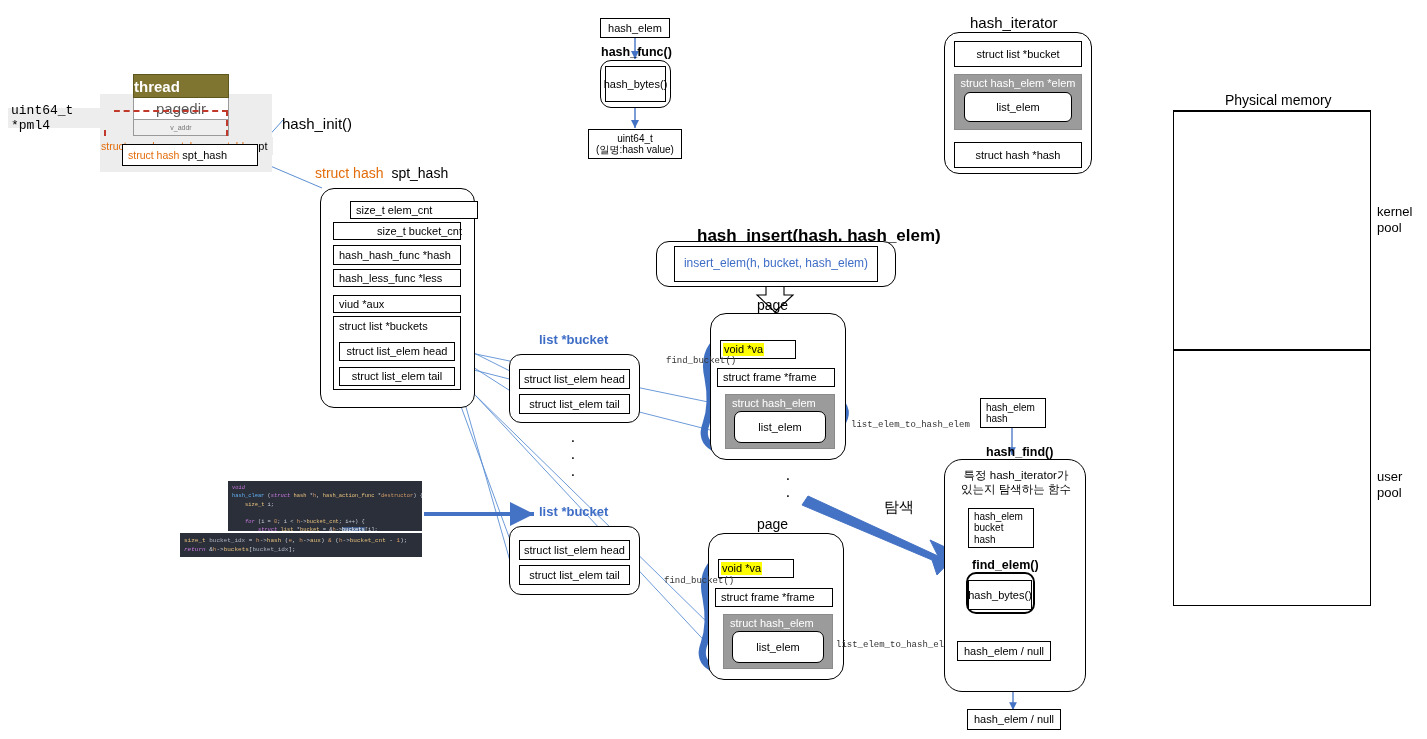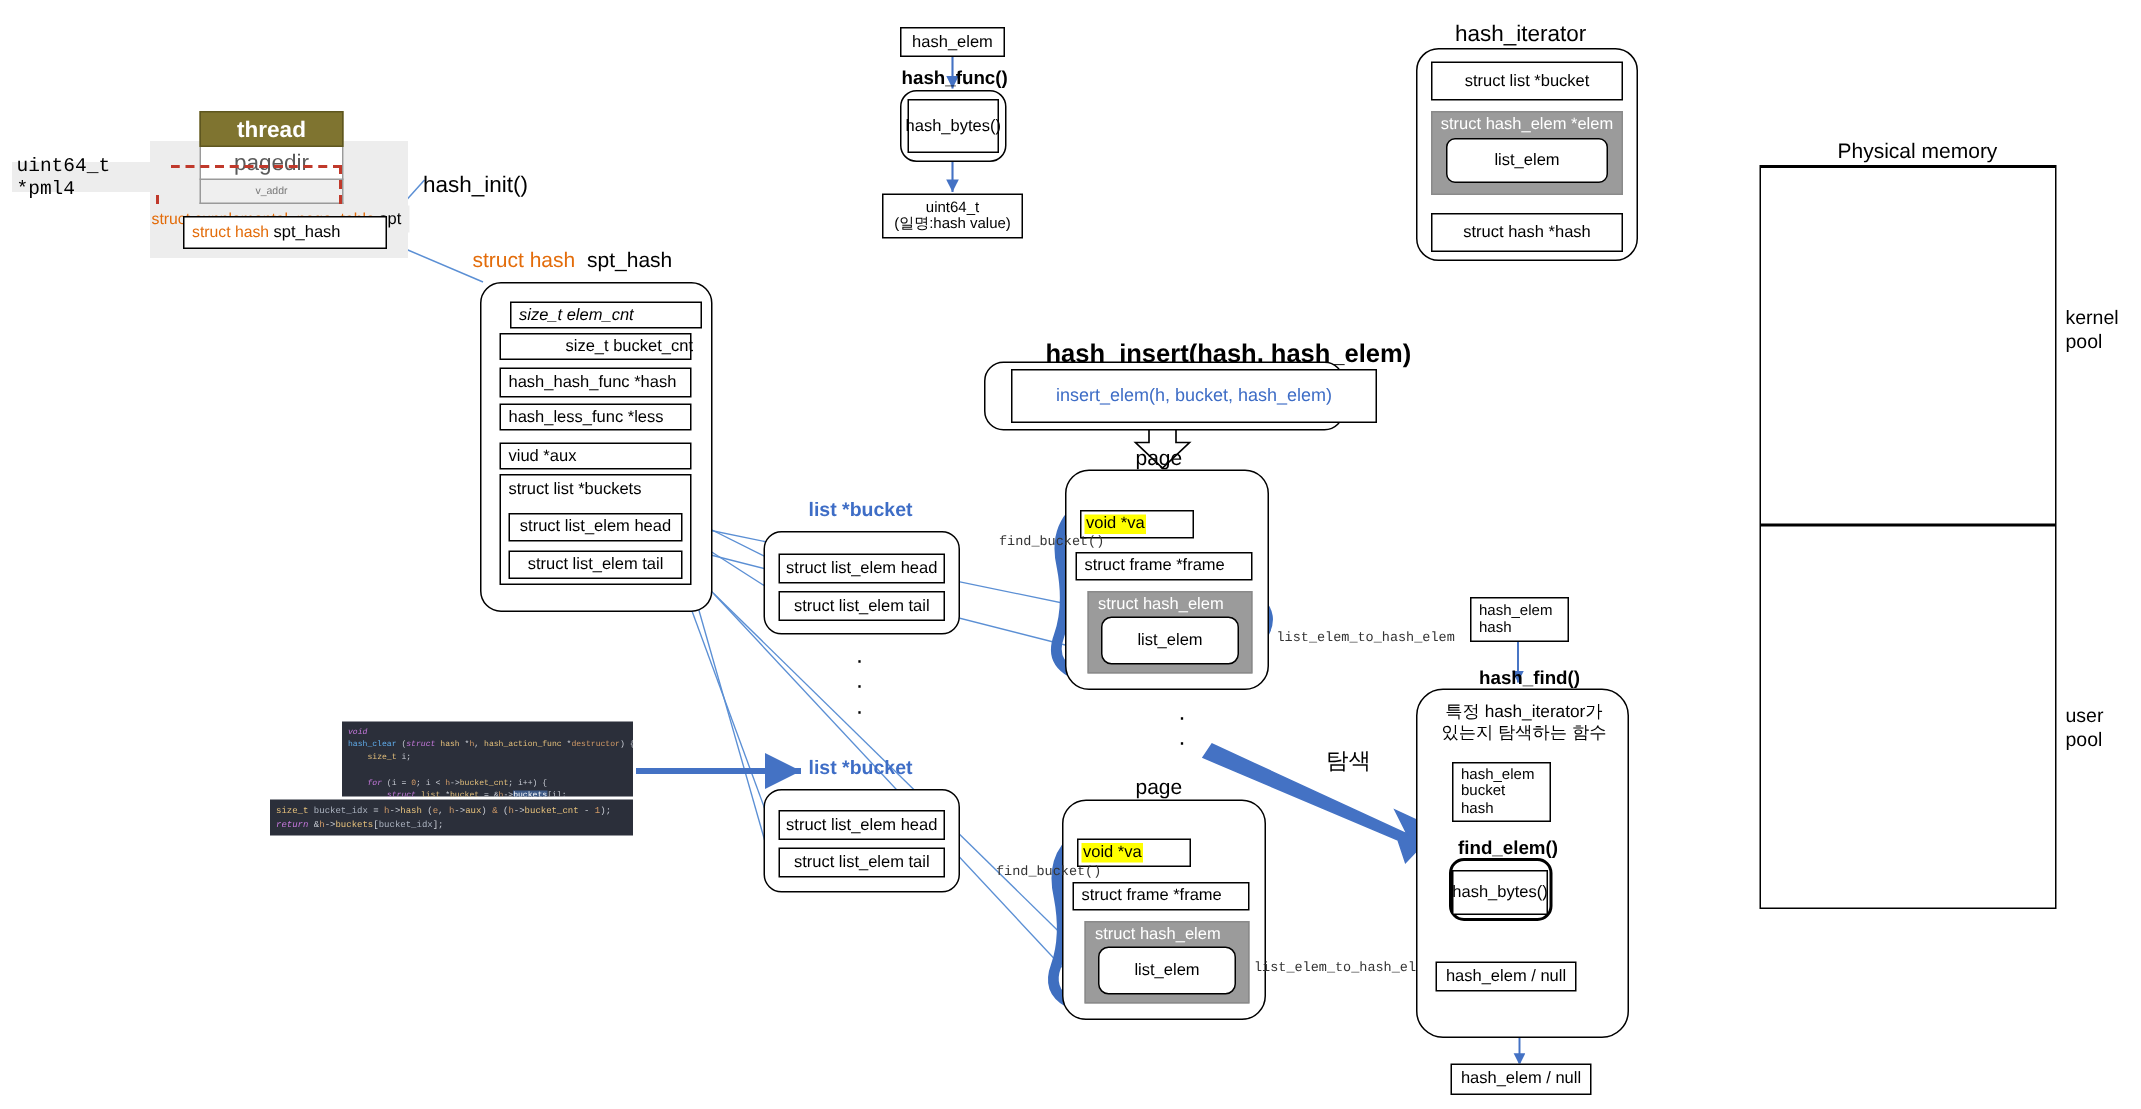--- a/index.html
+++ b/index.html
@@ -55,21 +55,20 @@
 
   
   #thread-wrap { background: #EDEDED; }
   .thread-hdr {
     background: #7F7430;
     color: #fff;
     font-weight: bold;
     font-size: 15px;
     display: flex;
     align-items: center;
-    justify-content: center;
     border: 1px solid #5e561f;
   }
   .thread-pagedir {
     background: #fff;
     border: 1px solid #9a9a9a;
     border-top: none;
     color: #5a5a5a;
     font-size: 15px;
     display: flex;
     align-items: center;
@@ -232,21 +231,21 @@
     <span>hash_init()</span>
   </div>
 
   <div class="abs" style="left:315px; top:165px; font-size:14px; white-space:nowrap;">
     <span class="label orange" style="font-size:14px;">struct hash</span>
     <span style="font-size:14px; margin-left:4px;">spt_hash</span>
   </div>
 
   <div class="abs rbox" style="left:320px; top:188px; width:155px; height:220px;"></div>
 
-  <div class="abs box left" style="left:340px; top:201px; width:128px; height:18px;font-style:italic;">
+  <div class="abs box left" style="left:350px; top:201px; width:128px; height:18px;">
     <span>size_t elem_cnt</span>
   </div>
   <div class="abs box left" style="left:333px; top:222px; width:128px; height:18px;padding-left:43px;">
     <span>size_t bucket_cnt</span>
   </div>
   <div class="abs box left" style="left:333px; top:245px; width:128px; height:20px;">
     <span>hash_hash_func *hash</span>
   </div>
   <div class="abs box left" style="left:333px; top:269px; width:128px; height:18px;">
     <span>hash_less_func *less</span>
@@ -293,21 +292,21 @@
     </div>
   </div>
   <div class="abs box" style="left:954px; top:142px; width:128px; height:26px;">
     <span>struct hash *hash</span>
   </div>
 
   <div class="abs label bold" style="left:697px; top:226px; font-size:17px;">
     <span>hash_insert(hash, hash_elem)</span>
   </div>
   <div class="abs rbox" style="left:656px; top:241px; width:240px; height:46px; border-radius:13px;"></div>
-  <div class="abs box" style="left:674px; top:246px; width:244px; height:36px; border:1.2px solid #000;">
+  <div class="abs box" style="left:674px; top:246px; width:204px; height:36px; border:1.2px solid #000;">
     <span class="label blue" style="font-size:12px; font-weight:normal;">insert_elem(h, bucket, hash_elem)</span>
   </div>
   <div class="abs label" style="left:757px; top:297px; font-size:14px;">
     <span>page</span>
   </div>
 
   <div class="abs label blue" style="left:539px; top:332px; font-size:13px;">
     <span>list *bucket</span>
   </div>
   <div class="abs rbox" style="left:509px; top:354px; width:131px; height:69px; border-radius:12px;"></div>

